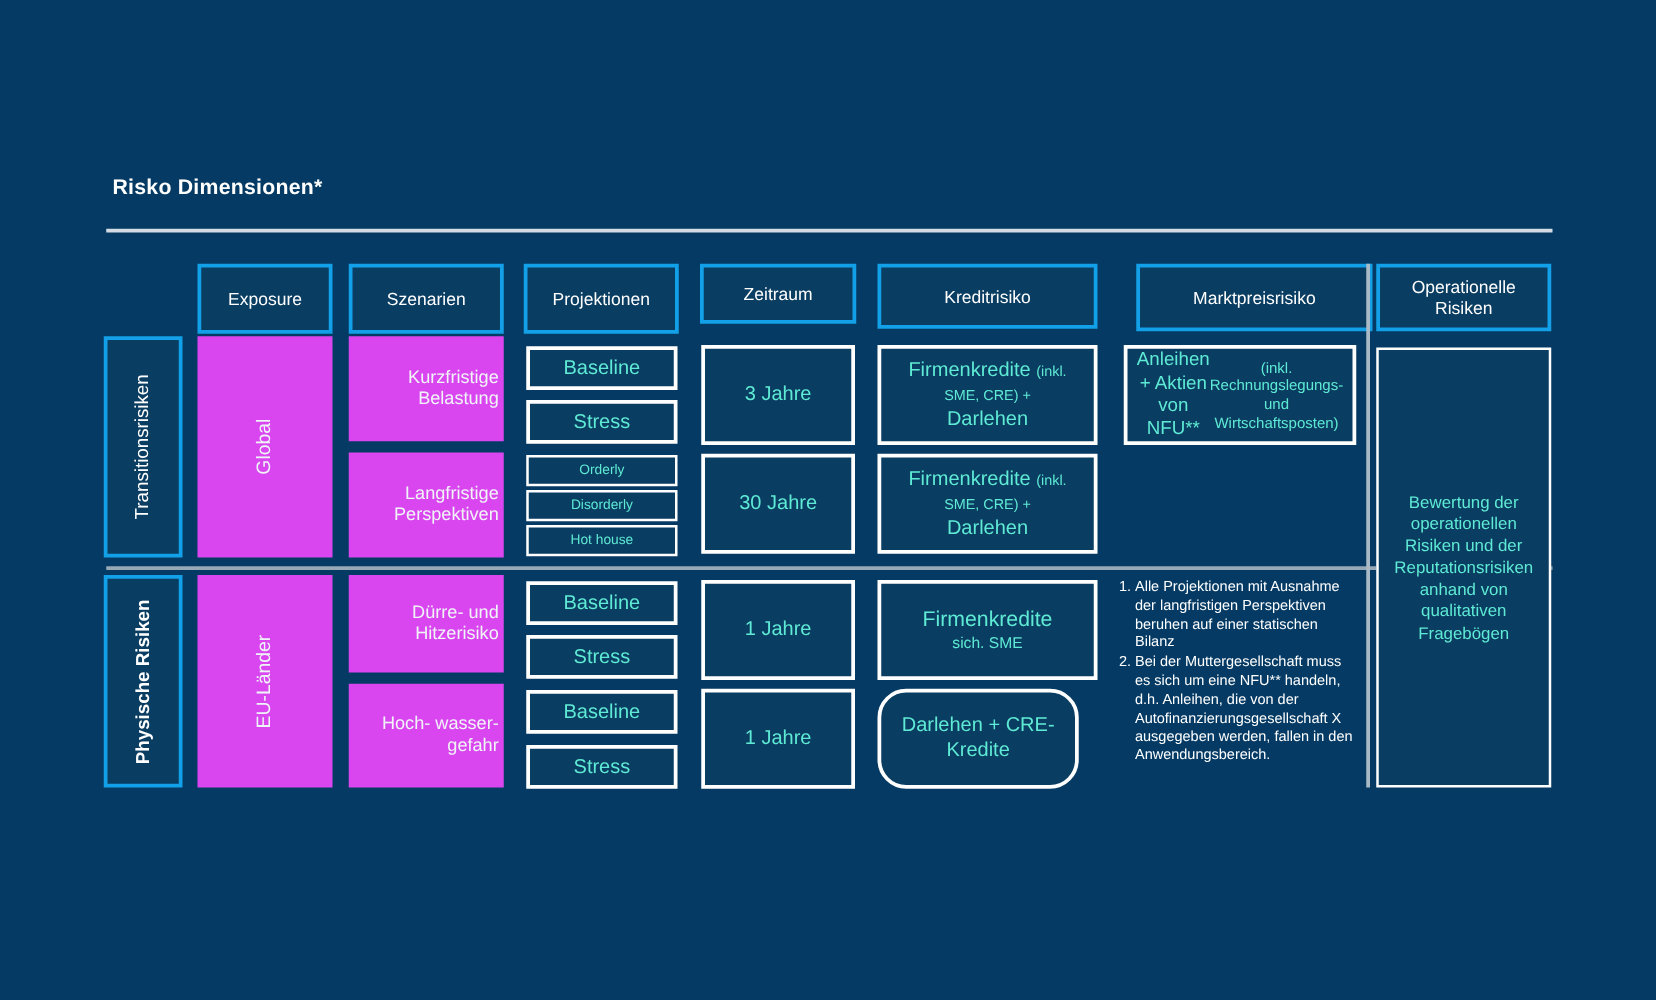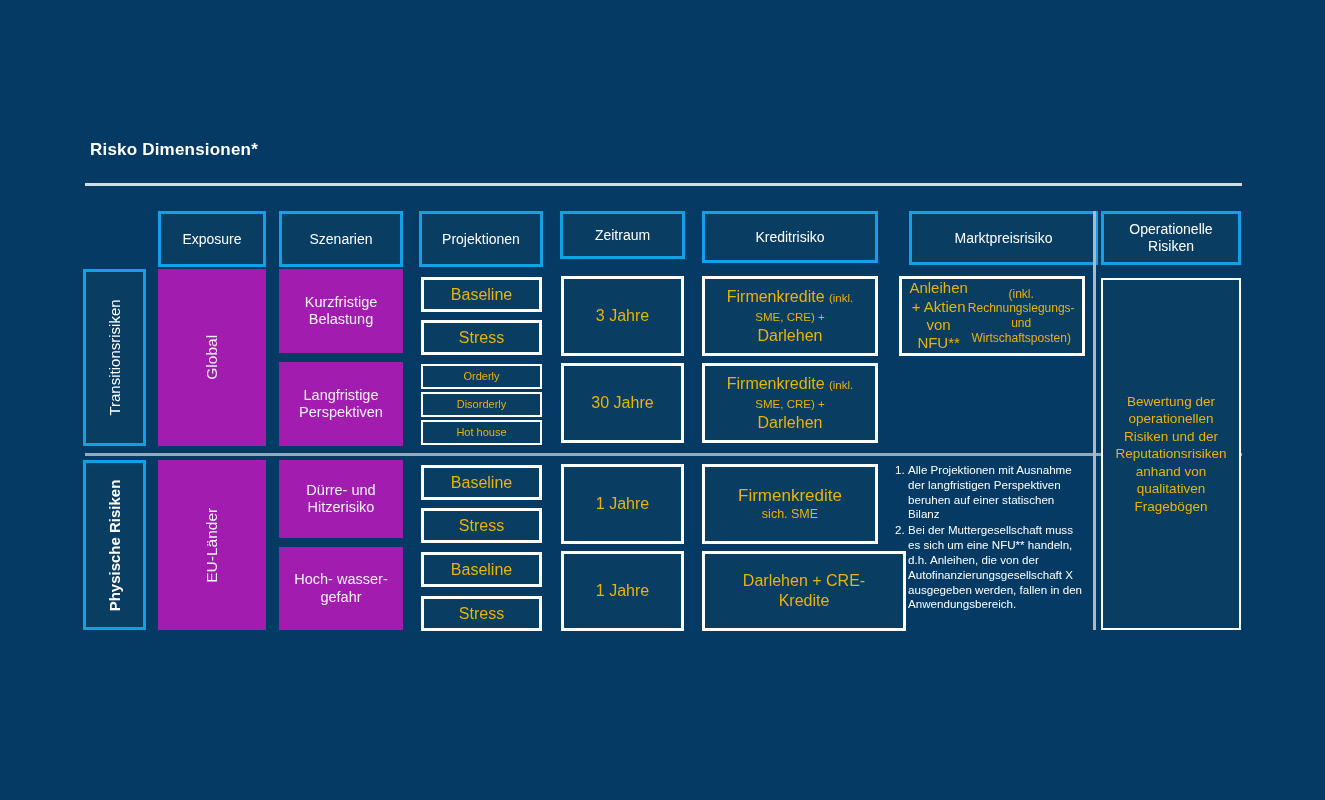--- a/index.html
+++ b/index.html
@@ -47,44 +47,44 @@
     justify-content: center;
     text-align: center;
     font-size: 14px;
     line-height: 1.18;
     color: #ffffff;
     padding: 2px 4px;
   }
 
   .gray-box {
     position: absolute;
-    background: #a21caf;
-    box-sizing: border-box;
-    display: flex;
-    align-items: center;
-    justify-content: center;
-    text-align: center;
+    background: #d946ef;
+    box-sizing: border-box;
+    display: flex;
+    align-items: center;
+    justify-content: center;
+    text-align: right;
     font-size: 14.5px;
     line-height: 1.2;
     color: #f0f4f7;
     padding: 2px 4px;
   }
 
   .white-box {
     position: absolute;
     border: 3px solid #ffffff;
     background: #0a3d62;
     box-sizing: border-box;
     display: flex;
     align-items: center;
     justify-content: center;
     text-align: center;
     font-size: 16px;
     line-height: 1.22;
-    color: #eab308;
+    color: #5eead4;
     padding: 2px 13px;
   }
   .white-box.thin { border-width: 2px; }
   .white-box.small { font-size: 11px; }
 
   .sub { font-size: 11.5px; }
 
   
   .cat-label {
     position: absolute;
@@ -271,21 +271,21 @@
   <span>1 Jahre</span>
 </div>
 <div class="white-box" style="left:561px; top:551px; width:123px; height:80px;">
   <span>1 Jahre</span>
 </div>
 
 <div class="white-box" style="left:702px; top:464px; width:176px; height:80px; flex-direction:column;">
   <div style="font-size:17px;">Firmenkredite</div>
   <div class="sub" style="font-size:12.5px;">sich. SME</div>
 </div>
-<div class="white-box" style="left:702px; top:551px; width:204px; height:80px;">
+<div class="white-box" style="left:702px; top:551px; width:161px; height:80px;border-radius:23px;">
   <span>Darlehen + CRE-Kredite</span>
 </div>
 
 <div id="footnotes">
   <ol>
     <li>Alle Projektionen mit Ausnahme der langfristigen Perspektiven beruhen auf einer statischen Bilanz</li>
     <li>Bei der Muttergesellschaft muss es sich um eine NFU** handeln, d.h. Anleihen, die von der Autofinanzierungsgesellschaft X ausgegeben werden, fallen in den Anwendungsbereich.</li>
   </ol>
 </div>
 

